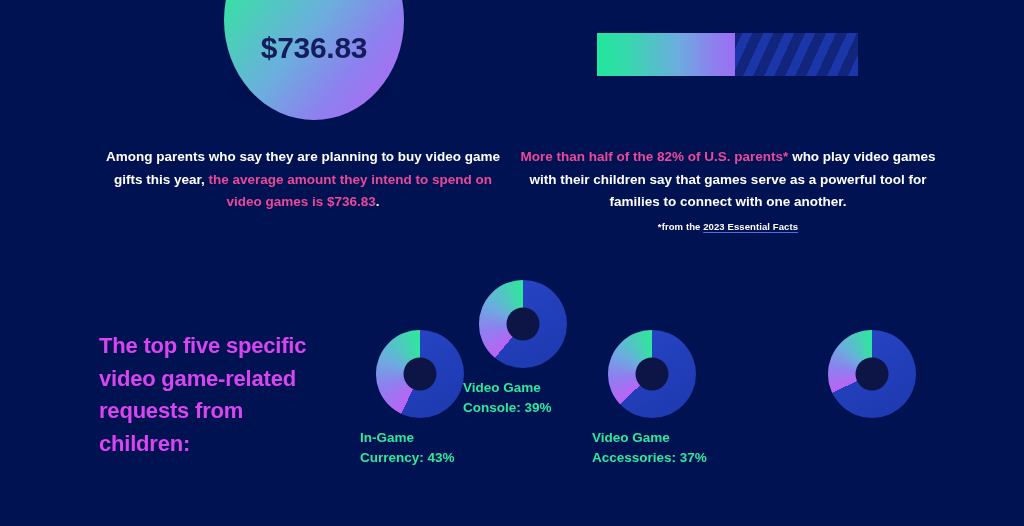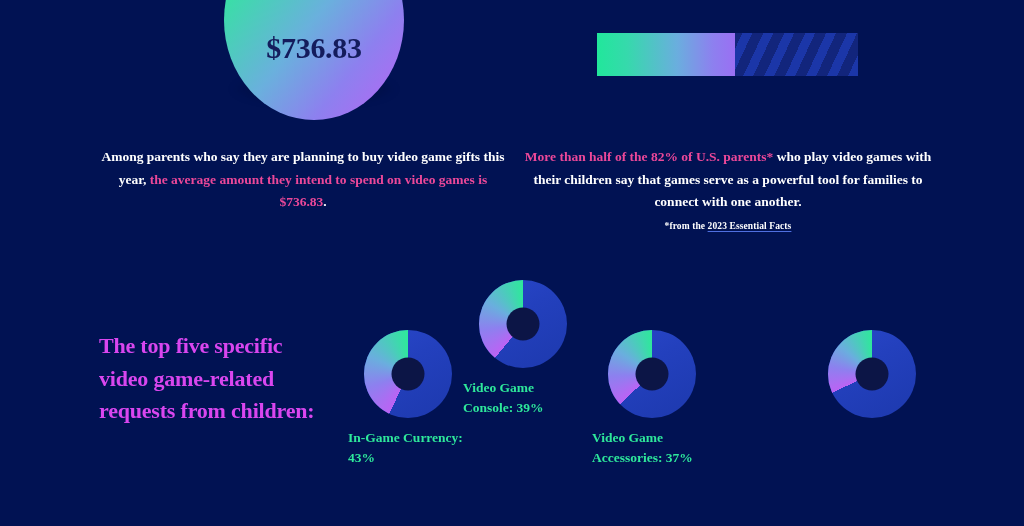--- a/index.html
+++ b/index.html
@@ -15,21 +15,20 @@
     font-family: "Liberation Sans", sans-serif;
     position: relative;
   }
 
   #infographic {
     position: relative;
     width: 1024px;
     height: 526px;
     background: #011253;
     overflow: hidden;
-    font-family: Liberation Serif, serif;
   }
 
   
   .dome-wrap {
     position: absolute;
     left: 224px;
     top: -80px;
     width: 180px;
     height: 200px;
   }
@@ -220,21 +219,21 @@
   </div>
 
   <div class="footnote">
     <span>*from the </span><a class="lnk" href="#">2023 Essential Facts</a>
   </div>
 
   <div class="section-heading">The top five specific video game-related requests from children:</div>
 
   <div class="donut-row">
 
-    <div class="donut-item down" style="left:0px;">
+    <div class="donut-item down" style="left:12px;">
       <div class="donut">
         <div class="track"></div>
         <div class="wedge" style="background: conic-gradient(from 205.2deg, rgb(187, 99, 244) 0deg, rgb(141, 128, 239) 46.44deg, rgb(106, 174, 222) 89.784deg, rgb(46, 232, 155) 154.8deg, rgba(0, 0, 0, 0) 154.8deg, rgba(0, 0, 0, 0) 360deg);"></div>
         <div class="hole"></div>
       </div>
       <div class="donut-label">In-Game Currency: 43%</div>
     </div>
 
     <div class="donut-item up" style="left:115px;">
       <div class="donut">

